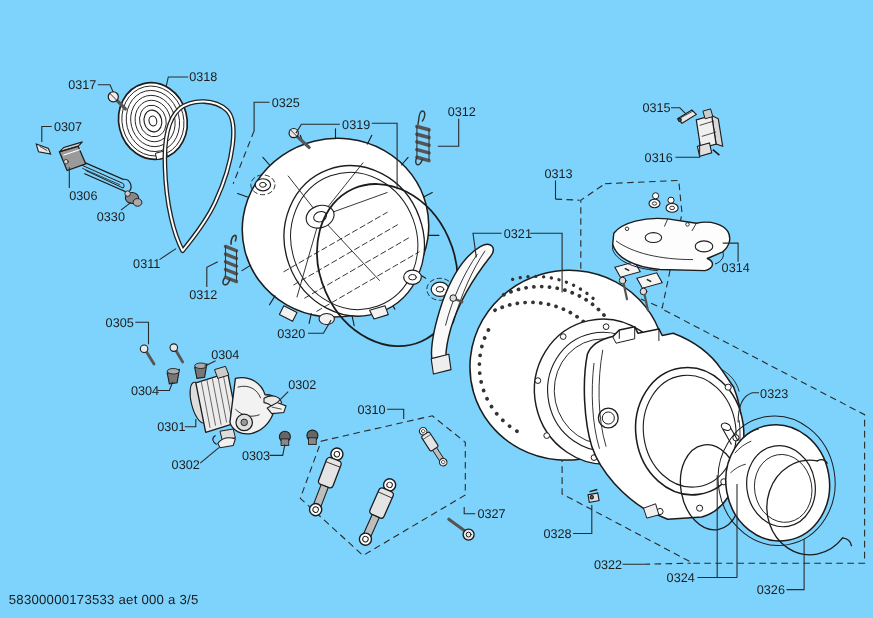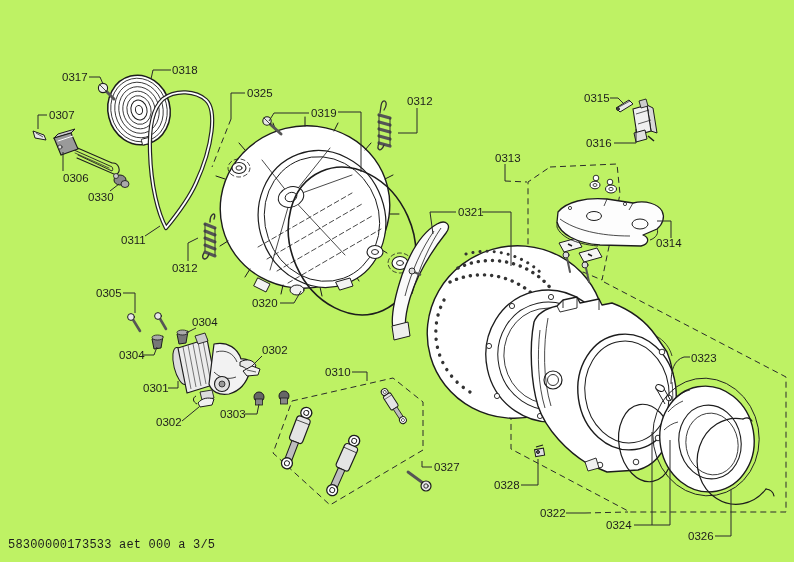--- a/index.html
+++ b/index.html
@@ -1,21 +1,21 @@
 <!DOCTYPE html>
 <html><head>
 <meta charset="utf-8">
 <style>
   html,body{margin:0;padding:0;background:#fff;}
-  .stage{position:relative;width:794px;height:562px;background:#bef264;overflow:hidden;
+  .stage{position:relative;width:794px;height:562px;background:#7dd3fc;overflow:hidden;
          font-family:"Liberation Sans",sans-serif;}
   .stage svg{position:absolute;left:0;top:0;}
   svg text.callout{font-family:"Liberation Sans",sans-serif;font-size:11.5px;fill:#1c1c1c;}
   .footer{position:absolute;left:8px;top:538px;font-size:12px;color:#1c1c1c;
-          font-family:Liberation Mono, monospace;letter-spacing:.2px;}
+          font-family:Liberation Sans, sans-serif;letter-spacing:.2px;}
 </style>
 </head>
 <body>
 
 <div class="stage">
 <svg width="794" height="562" viewBox="0 0 794 562">
 
   <g stroke="#2a2a2a" stroke-width="1" fill="none" stroke-dasharray="6 4">
     <path d="M 550,167 L 617,164 L 620,194 L 602,280 L 528,249 L 528,182 Z"></path>
     <path d="M 292,401 L 393,378 L 423,402 L 423,450 L 330,505 L 273,453 Z"></path>

